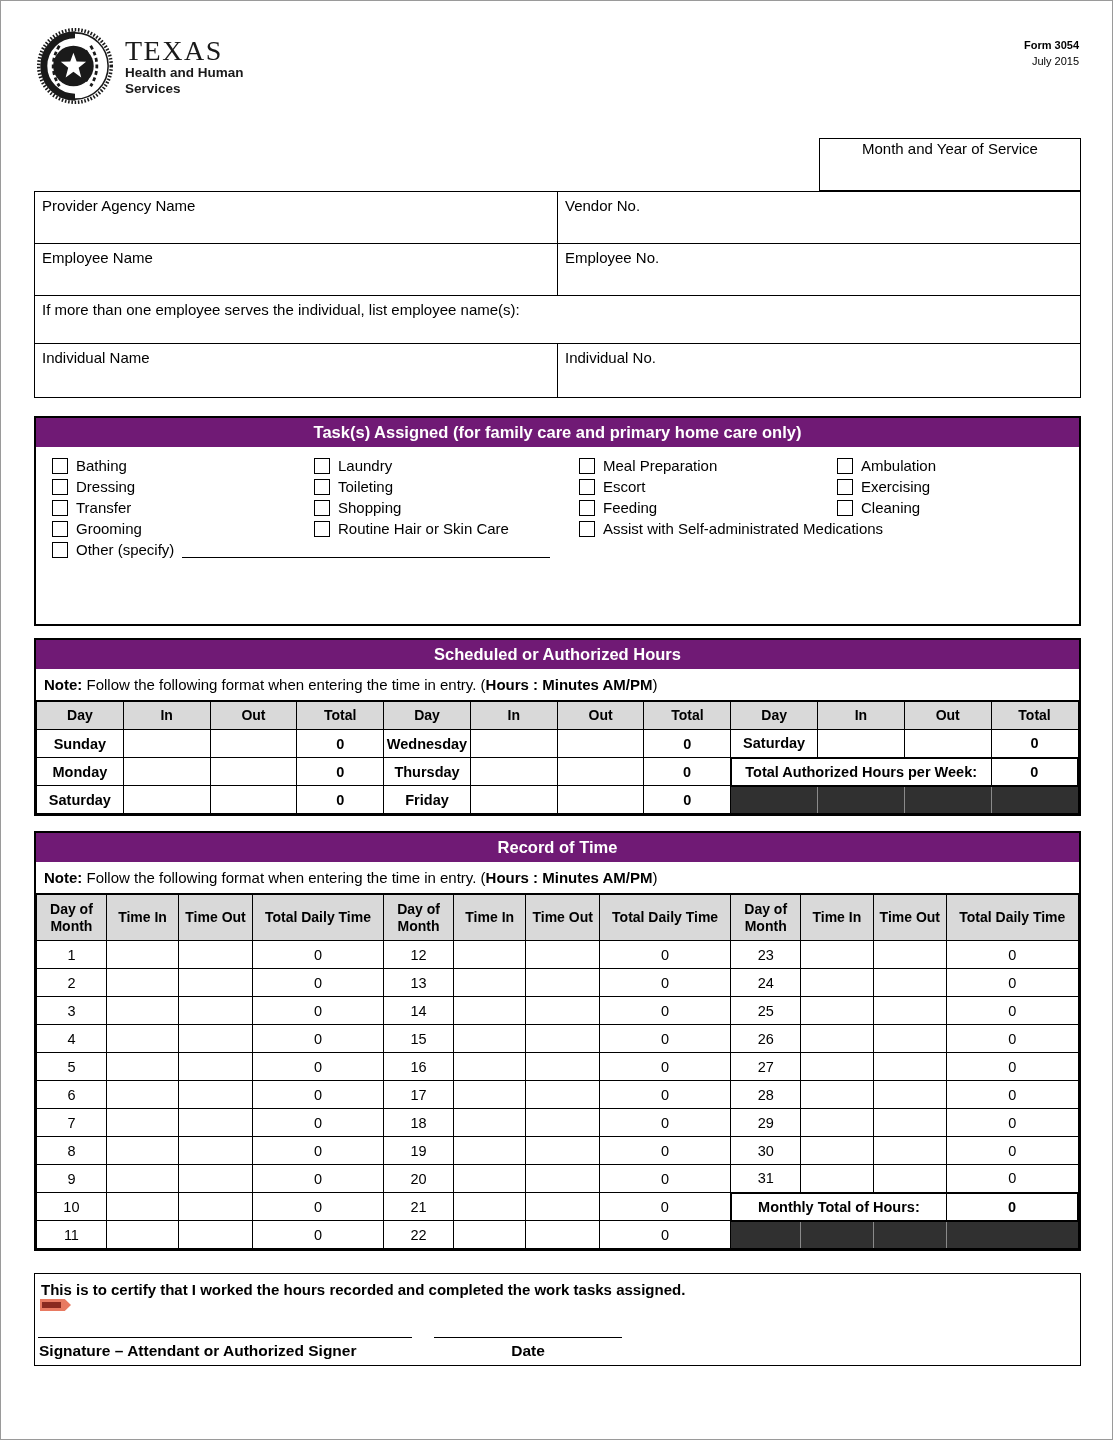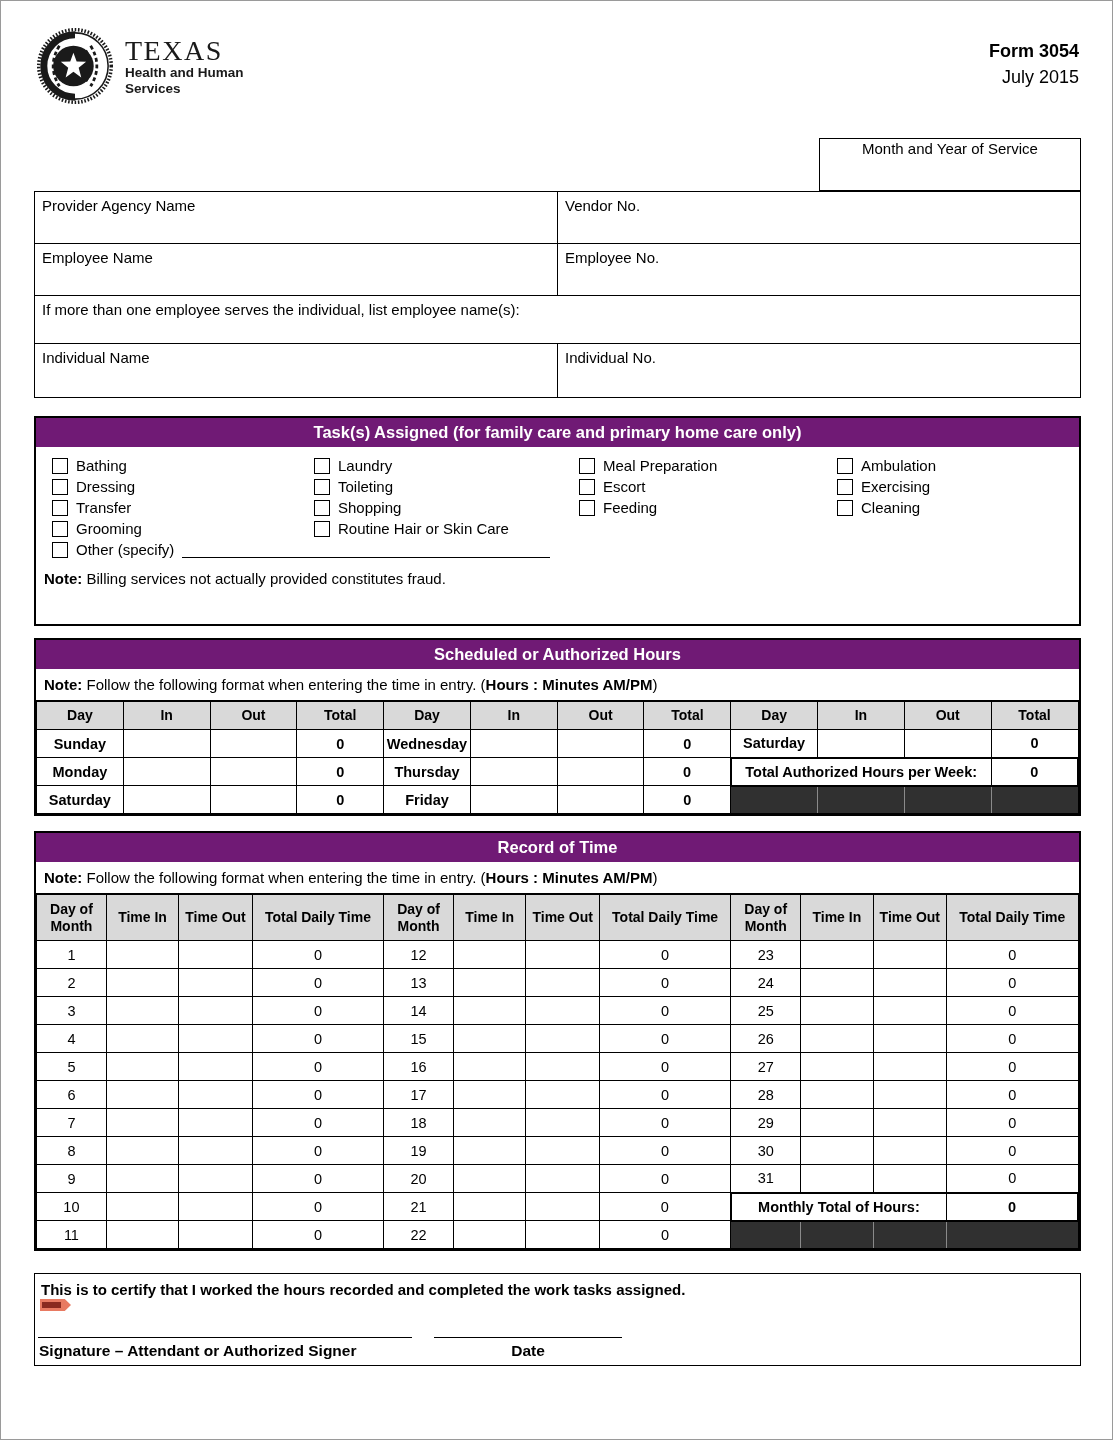--- a/index.html
+++ b/index.html
@@ -8,21 +8,21 @@
     border:1px solid #9a9a9a;box-sizing:border-box;margin:0 auto;
     font-family:"Liberation Sans",sans-serif;color:#000;overflow:hidden;
   }
   
   .logo{position:absolute;left:35px;top:26px;display:flex;align-items:center;gap:11px;}
   .logo-text .t1{font-family:"Liberation Serif",serif;font-size:28px;letter-spacing:1.5px;line-height:1.05;color:#1a1a1a;}
   .logo-text .t2{font-size:13.5px;font-weight:bold;line-height:1.15;color:#1a1a1a;}
   .title-block{position:absolute;left:0;top:75px;width:100%;text-align:center;}
   .title-sub{font-size:15px;}
   .title-main{font-size:19px;font-weight:bold;margin-top:2px;}
-  .formno{position:absolute;top:37px;right:33px;text-align:right;font-size:18px;line-height:1.45;}
+  .formno{position:absolute;top:37px;right:33px;text-align:right;font-size:11px;line-height:1.45;}
   .formno .n{font-weight:bold;}
   .month-box{position:absolute;left:818px;top:137px;width:262px;height:53px;border:1.5px solid #000;
     box-sizing:border-box;font-size:15px;text-align:center;padding-top:1px;}
   
   .info{position:absolute;left:33px;top:190px;width:1047px;border:1.5px solid #000;box-sizing:border-box;}
   .irow{display:flex;border-bottom:1.5px solid #000;}
   .irow:last-child{border-bottom:none;}
   .icell{box-sizing:border-box;border-right:1.5px solid #000;padding:5px 7px;font-size:15px;}
   .icell:last-child{border-right:none;}
   .w-half{width:523px;}  .w-rest{flex:1;}
@@ -168,29 +168,30 @@
           <span>Cleaning</span>
         </div>
         <div class="task">
           <span class="cb"></span>
           <span>Grooming</span>
         </div>
         <div class="task">
           <span class="cb"></span>
           <span>Routine Hair or Skin Care</span>
         </div>
+        <div class="task" style="grid-column: span 2;">
+          <span class="cb"></span>
+          <span>Assist with Self-administrated Medications</span>
+        </div>
         <div class="task" style="grid-column: span 4;">
           <span class="cb"></span>
           <span>Other (specify)</span>
           <span class="spec-line"></span>
         </div>
       </div>
-    <div class="tasks-note">
-      <b>Note:</b><span> Billing services not actually provided constitutes fraud.</span>
-    </div>
   </div>
 
   <div class="section sched">
     <div class="bar">Scheduled or Authorized Hours</div>
     <div class="time-note">
       <b>Note:</b><span> Follow the following format when entering the time in entry. (</span><b>Hours : Minutes AM/PM</b><span>)</span>
     </div>
     <table id="sched-table">
         <colgroup>
           <col style="width: 8.333%;">

